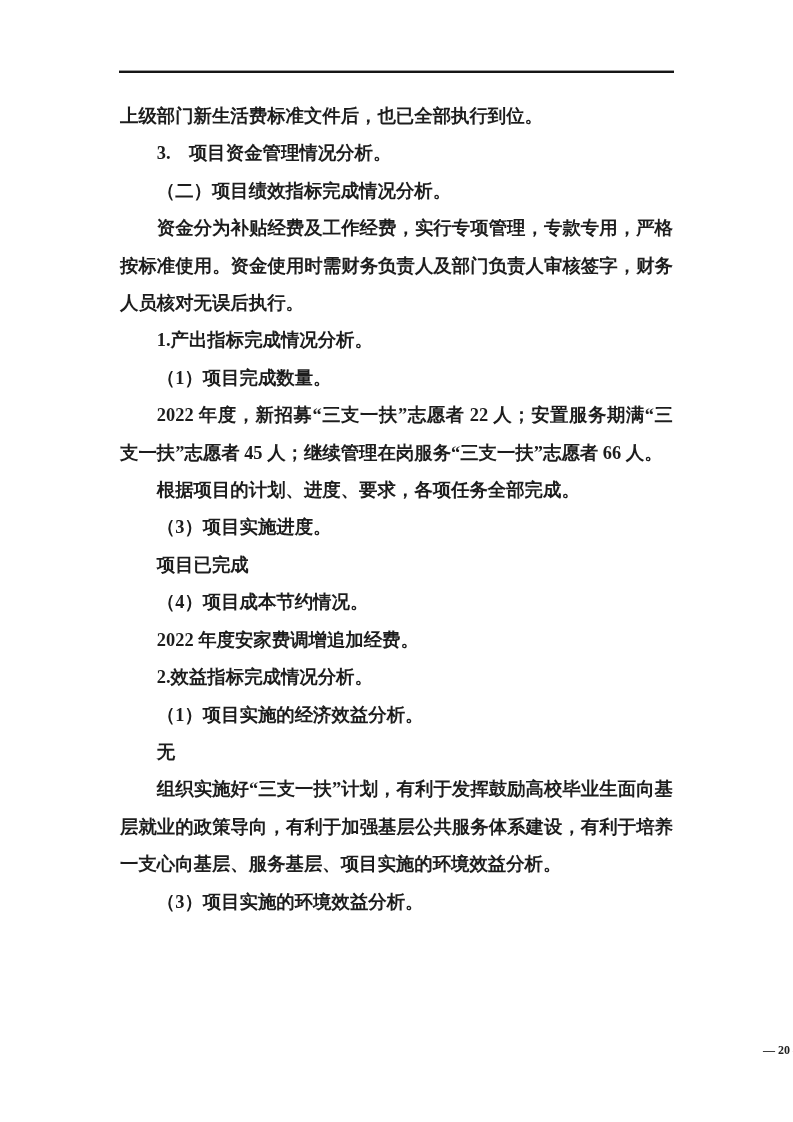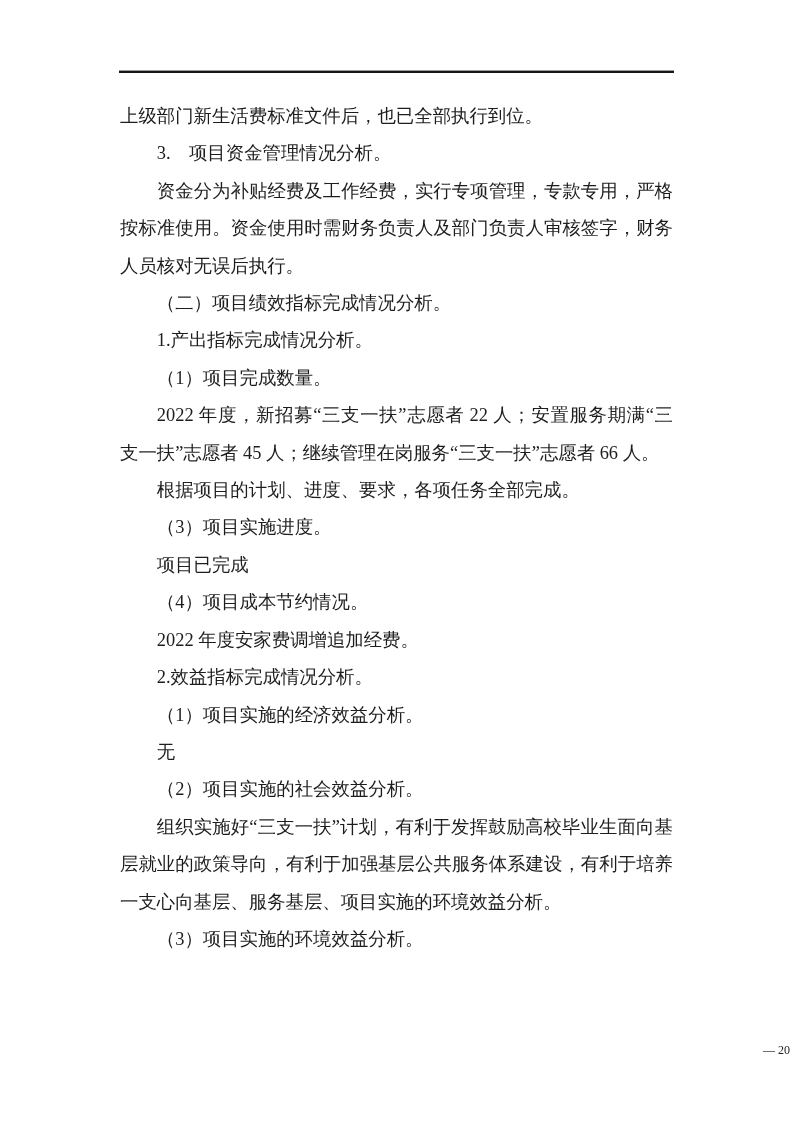--- a/index.html
+++ b/index.html
@@ -8,20 +8,21 @@
     background: #ffffff;
   }
   .page {
     position: relative;
     width: 793px;
     height: 1122px;
     background: #ffffff;
     font-family: "Liberation Serif", "DejaVu Serif", serif;
     color: #1d1d1d;
     overflow: hidden;
+    font-weight: bold;
   }
   
   .header-rule {
     position: absolute;
     left: 119px;
     top: 70px;
     width: 555px;
     height: 0;
     border-top: 1px solid #9b9b9b;
     border-bottom: 2px solid #161616;
@@ -58,34 +59,33 @@
 </head>
 <body>
 
 <div class="page">
 
   <div class="header-rule"></div>
 
   <div class="content">
     <p class="para no-indent">上级部门新生活费标准文件后，也已全部执行到位。</p>
     <p class="para">3. 项目资金管理情况分析。</p>
+    <p class="para">（二）项目绩效指标完成情况分析。</p>
     <p class="para">资金分为补贴经费及工作经费，实行专项管理，专款专用，严格按标准使用。资金使用时需财务负责人及部门负责人审核签字，财务人员核对无误后执行。</p>
-    <p class="para">（二）项目绩效指标完成情况分析。</p>
     <p class="para">1.产出指标完成情况分析。</p>
     <p class="para">（1）项目完成数量。</p>
     <p class="para">2022 年度，新招募“三支一扶”志愿者 22 人；安置服务期满“三支一扶”志愿者 45 人；继续管理在岗服务“三支一扶”志愿者 66 人。</p>
     <p class="para">根据项目的计划、进度、要求，各项任务全部完成。</p>
     <p class="para">（3）项目实施进度。</p>
     <p class="para">项目已完成</p>
     <p class="para">（4）项目成本节约情况。</p>
     <p class="para">2022 年度安家费调增追加经费。</p>
     <p class="para">2.效益指标完成情况分析。</p>
     <p class="para">（1）项目实施的经济效益分析。</p>
     <p class="para">无</p>
-    <p class="para">（2）项目实施的社会效益分析。</p>
     <p class="para">组织实施好“三支一扶”计划，有利于发挥鼓励高校毕业生面向基层就业的政策导向，有利于加强基层公共服务体系建设，有利于培养一支心向基层、服务基层、项目实施的环境效益分析。</p>
     <p class="para">（3）项目实施的环境效益分析。</p>
   </div>
 
   <div class="footer">
     <span>— 20 —</span>
   </div>
 
 </div>
 

